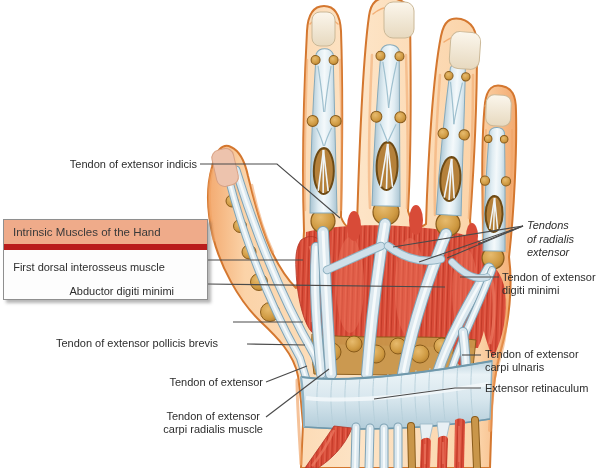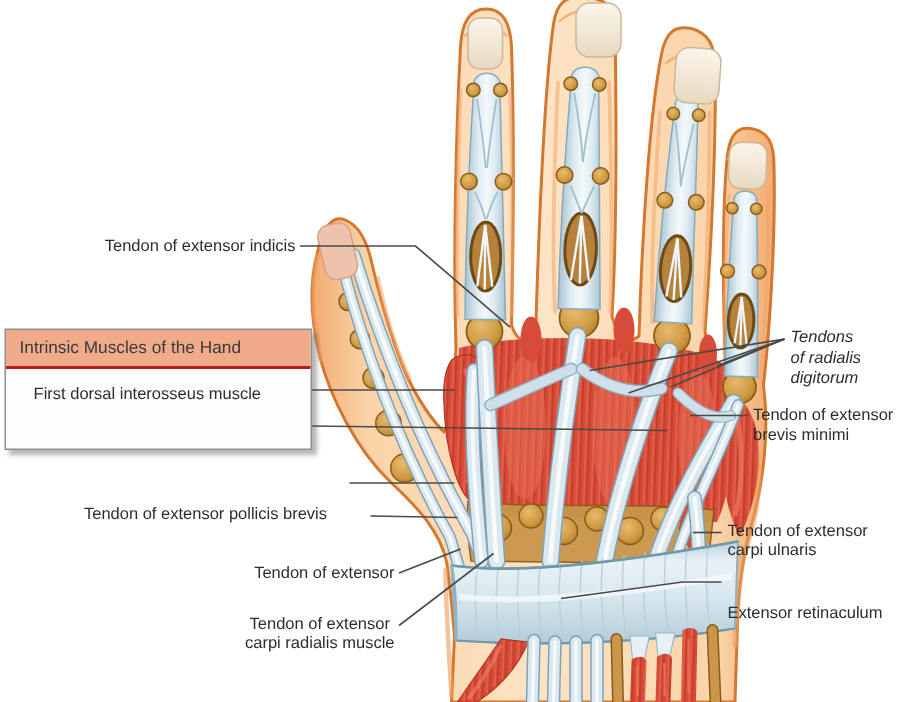--- a/index.html
+++ b/index.html
@@ -14,27 +14,27 @@
   }
   .lbl.r{text-align:right;}
   .lbl.c{text-align:center;}
   .lbl.tri{line-height:13.5px;}
   #legend-box{
     position:absolute;left:3px;top:219px;width:203px;height:79px;
     background:#fdfdfd;border:1px solid #8f8f8f;
     box-shadow:3px 3px 3px rgba(90,90,90,.45);
   }
   #legend-box .hdr{
-    height:24px;line-height:24px;background:#efab8a;border-bottom:2px solid #b91c1c;
+    height:24px;line-height:24px;background:#efab8a;border-bottom:6px solid #b91c1c;
     font-size:11.5px;color:#3a3a3a;padding-left:9px;
   }
   #legend-box .item{
     text-align:right;padding-right:33px;font-size:11px;line-height:14px;color:#2d2d2d;
   }
-  #legend-box .item.first{margin-top:10px;}
+  #legend-box .item.first{margin-top:10px;text-align:center;}
   #legend-box .item.second{margin-top:10px;}
 </style>
 </head>
 <body>
 
 <div id="stage">
 
   <svg id="artwork" width="612" height="468" viewBox="0 0 612 468">
     <defs>
       <linearGradient id="gSkin" x1="0" y1="0" x2="1" y2="0">
@@ -330,47 +330,48 @@
     <path d="M523,226 L447,258"></path>
     <path d="M523,226 L478,244"></path>
     <path d="M460,277 L499,277"></path>
     <path d="M462,355 L481,355"></path>
     <path d="M374,399 L455,388 L481,388"></path>
   </svg>
 
   <div id="legend-box">
     <div class="hdr">Intrinsic Muscles of the Hand</div>
     <div class="item first">First dorsal interosseus muscle</div>
+    <div class="item second">Abductor digiti minimi</div>
   </div>
 
   <div class="lbl r" style="right:415px;top:158px;margin-left:24px;">Tendon of extensor indicis</div>
 
 
   <div class="lbl r" style="right:394px;top:337px;">Tendon of extensor pollicis brevis</div>
 
   <div class="lbl c" style="right:349px;top:376px;">
     <span>Tendon of extensor</span><br>
   </div>
 
   <div class="lbl c" style="right:349px;top:410px;">
     <span>Tendon of extensor</span><br>
     <span>carpi radialis muscle</span>
   </div>
 
   <div class="lbl tri" style="left:527px;top:219px;font-style:italic;">
     <span>Tendons</span><br>
     <span>of radialis</span><br>
-    <span>digitorum</span>
+    <span>extensor</span>
   </div>
 
   <div class="lbl" style="left:502px;top:271px;">
     <span>Tendon of extensor</span><br>
-    <span>brevis minimi</span>
+    <span>digiti minimi</span>
   </div>
 
   <div class="lbl" style="left:485px;top:348px;">
     <span>Tendon of extensor</span><br>
     <span>carpi ulnaris</span>
   </div>
 
-  <div class="lbl" style="left:485px;top:382px;margin-top:21px;">Extensor retinaculum</div>
+  <div class="lbl" style="left:485px;top:382px;">Extensor retinaculum</div>
 
 </div>
 
 </body></html>

